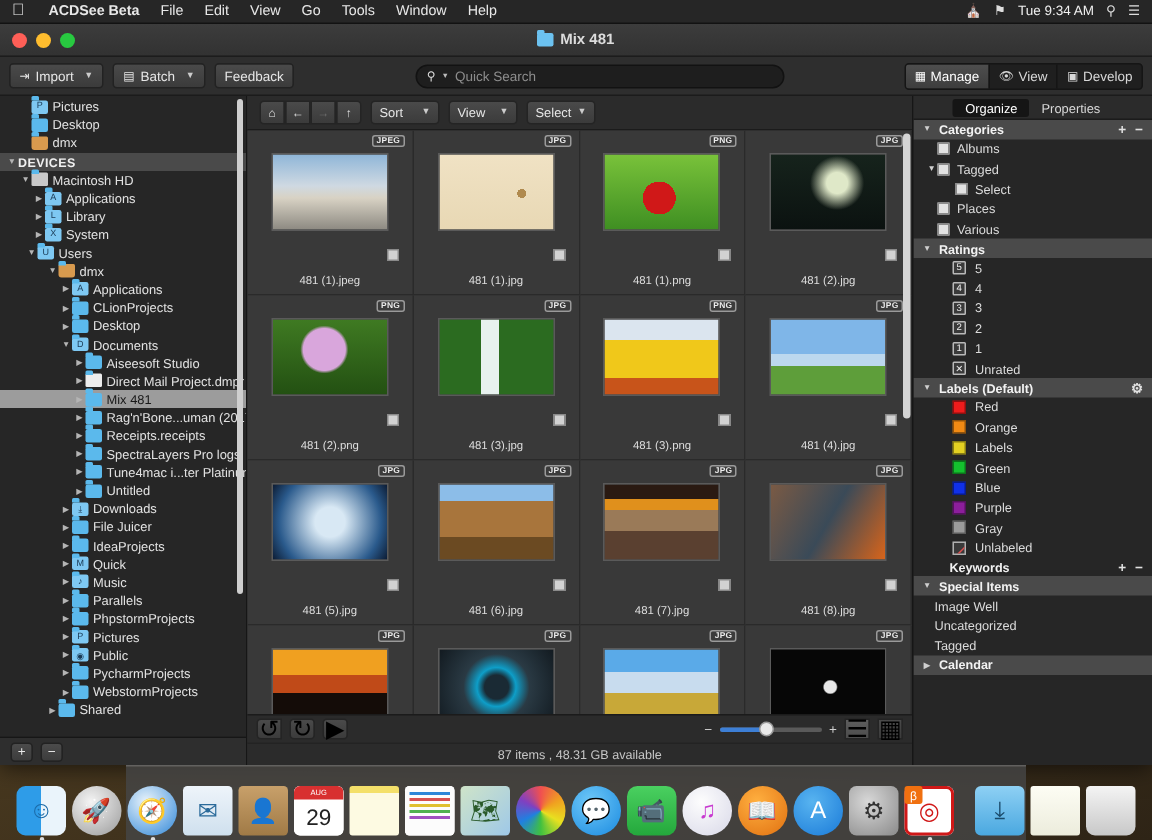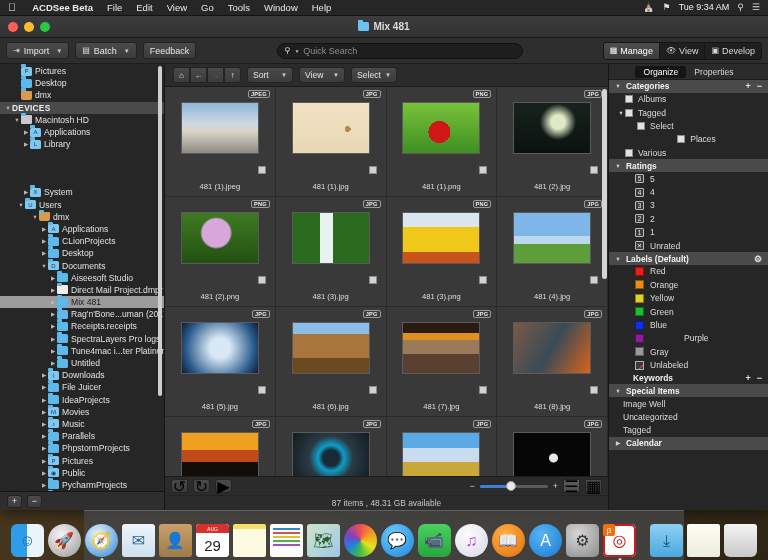--- a/index.html
+++ b/index.html
@@ -283,21 +283,21 @@
           <div class="trow" style="padding-left: 22px;">
             <span class="tw">▶</span>
             <span class="ti fi sys glyph">A</span>
             <span>Applications</span>
           </div>
           <div class="trow" style="padding-left: 22px;">
             <span class="tw">▶</span>
             <span class="ti fi sys glyph">L</span>
             <span>Library</span>
           </div>
-          <div class="trow" style="padding-left: 22px; margin-top: 36px;">
+          <div class="trow" style="padding-left: 22px;">
             <span class="tw">▶</span>
             <span class="ti fi sys glyph">X</span>
             <span>System</span>
           </div>
           <div class="trow" style="padding-left: 17px;">
             <span class="tw">▼</span>
             <span class="ti fi sys glyph">U</span>
             <span>Users</span>
           </div>
           <div class="trow" style="padding-left: 31px;">
@@ -376,21 +376,21 @@
             <span>File Juicer</span>
           </div>
           <div class="trow" style="padding-left: 40px;">
             <span class="tw">▶</span>
             <span class="ti fi"></span>
             <span>IdeaProjects</span>
           </div>
           <div class="trow" style="padding-left: 40px;">
             <span class="tw">▶</span>
             <span class="ti fi sys glyph">M</span>
-            <span>Movies</span>
+            <span>Quick</span>
           </div>
           <div class="trow" style="padding-left: 40px;">
             <span class="tw">▶</span>
             <span class="ti fi sys glyph">♪</span>
             <span>Music</span>
           </div>
           <div class="trow" style="padding-left: 40px;">
             <span class="tw">▶</span>
             <span class="ti fi"></span>
             <span>Parallels</span>
@@ -592,21 +592,21 @@
           <div class="rrow" style="padding-left: 8px;">
             <span class="tri">▼</span>
             <span class="cbx"></span>
             <span>Tagged</span>
           </div>
           <div class="rrow" style="padding-left: 20px;">
             <span class="tri"></span>
             <span class="cbx"></span>
             <span>Select</span>
           </div>
-          <div class="rrow" style="padding-left: 8px; justify-content: center;">
+          <div class="rrow" style="padding-left: 8px;">
             <span class="tri"></span>
             <span class="cbx"></span>
             <span>Places</span>
           </div>
           <div class="rrow" style="padding-left: 8px;">
             <span class="tri"></span>
             <span class="cbx"></span>
             <span>Various</span>
           </div>
           <div class="rsec">
@@ -647,31 +647,31 @@
           <div class="rrow" style="padding-left: 26px;">
             <span class="swatch" style="background:#ee1c1c"></span>
             <span>Red</span>
           </div>
           <div class="rrow" style="padding-left: 26px;">
             <span class="swatch" style="background:#f08a14"></span>
             <span>Orange</span>
           </div>
           <div class="rrow" style="padding-left: 26px;">
             <span class="swatch" style="background:#e3d022"></span>
-            <span>Yellow</span>
+            <span>Labels</span>
           </div>
           <div class="rrow" style="padding-left: 26px;">
             <span class="swatch" style="background:#14c12e"></span>
             <span>Green</span>
           </div>
           <div class="rrow" style="padding-left: 26px;">
             <span class="swatch" style="background:#1030e8"></span>
             <span>Blue</span>
           </div>
-          <div class="rrow" style="padding-left: 26px; gap: 34px;">
+          <div class="rrow" style="padding-left: 26px;">
             <span class="swatch" style="background:#8c1e9c"></span>
             <span>Purple</span>
           </div>
           <div class="rrow" style="padding-left: 26px;">
             <span class="swatch" style="background:#9b9b9b"></span>
             <span>Gray</span>
           </div>
           <div class="rrow" style="padding-left: 26px;">
             <span class="swatch none"></span>
             <span>Unlabeled</span>

